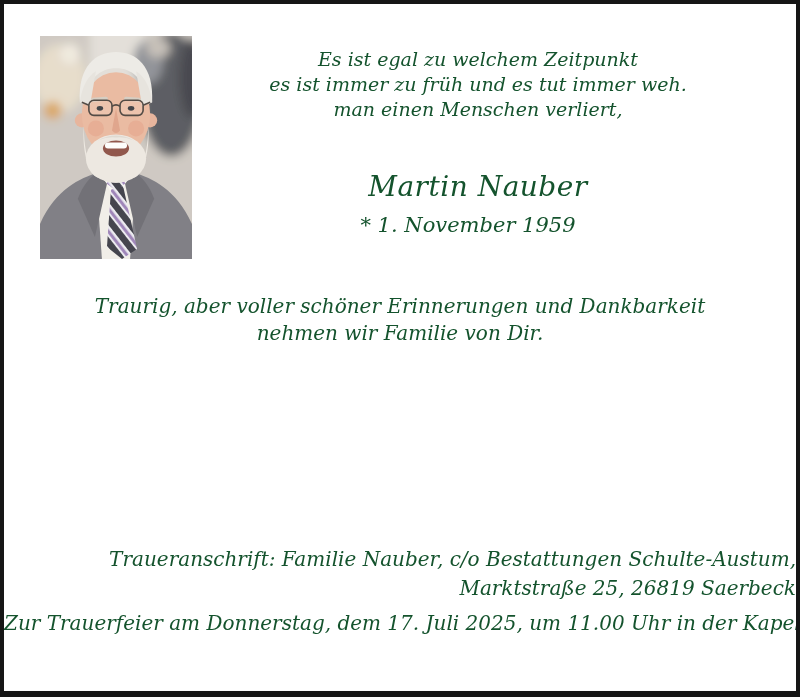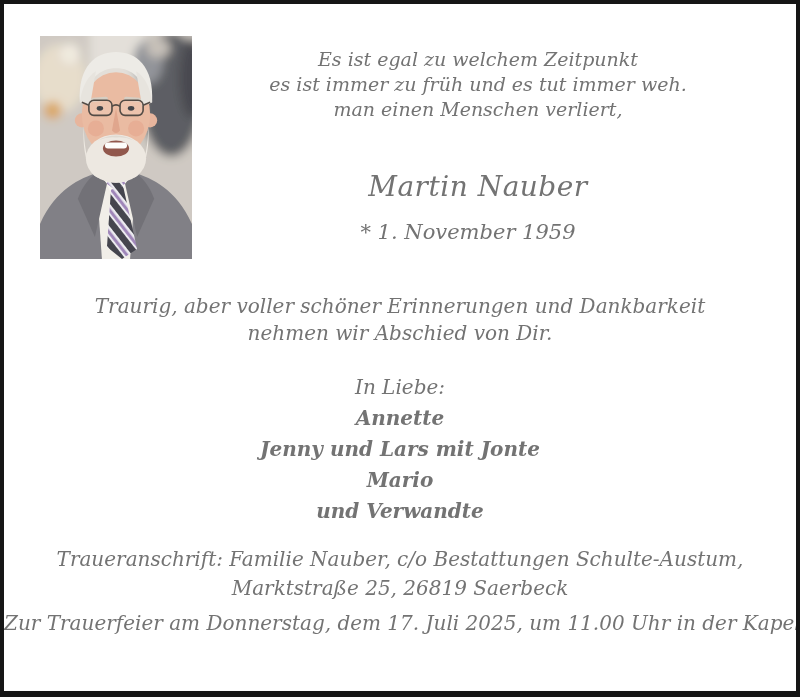--- a/index.html
+++ b/index.html
@@ -9,21 +9,21 @@
     position: relative;
     width: 800px;
     height: 697px;
     margin: 0 auto;
     background: #ffffff;
     border: 4px solid #161616;
     border-bottom-width: 6px;
     overflow: hidden;
     font-family: "DejaVu Serif", "Liberation Serif", serif;
     font-style: italic;
-    color: #737373;
+    color: #14532d;
   }
 
   .line { white-space: nowrap; }
 
   
   .photo {
     position: absolute;
     left: 36px; top: 32px;
     width: 152px; height: 223px;
     overflow: hidden;
@@ -44,40 +44,40 @@
     font-size: 19px;
     line-height: 25px;
   }
   .deceased-name {
     margin-top: 44px;
     font-size: 28px;
     line-height: 42px;
     letter-spacing: 0.5px;
   }
   .dates {
-    margin-top: 12px;
+    margin-top: 5px;
     font-size: 21px;
     line-height: 24px;
     display: flex;
     align-items: baseline;
   }
   .dates .spacer { display: inline-block; width: 20px; }
 
   
   .block {
     position: absolute;
     left: 0; right: 0;
     text-align: center;
   }
   .farewell   { top: 289px; font-size: 20px; line-height: 27px; }
   .mourners   { top: 372px; font-size: 20px; }
   .mourners .intro { line-height: 22px; margin-bottom: 9px; }
   .mourners .names { display: flex; flex-direction: column; gap: 9px; }
   .mourners .names .line { font-weight: bold; line-height: 22px; }
-  .address    { top: 541px; font-size: 20px; line-height: 29px; }
+  .address    { top: 541px; font-size: 20px; line-height: 29px; text-align: right; }
   .service    { top: 606px; font-size: 20px; line-height: 27px; }
 </style>
 </head>
 <body>
 
 <div class="card">
 
   <div class="photo" title="Elderly man with white hair and full white beard, thin glasses, grey suit, white shirt and purple-striped tie">
     <svg viewBox="0 0 152 222" preserveAspectRatio="xMidYMid slice">
       <defs>
@@ -174,32 +174,23 @@
     <div class="deceased-name line">Martin Nauber</div>
 
     <div class="dates">
       <span class="line">* 1. November 1959</span>
       <span class="spacer"></span>
     </div>
   </div>
 
   <div class="block farewell">
     <div class="line">Traurig, aber voller schöner Erinnerungen und Dankbarkeit</div>
-    <div class="line">nehmen wir Abschied von Dir.</div>
+    <div class="line">nehmen wir Familie von Dir.</div>
   </div>
 
-  <div class="block mourners">
-    <div class="intro line">In Liebe:</div>
-    <div class="names">
-      <div class="line">Annette</div>
-      <div class="line">Jenny und Lars mit Jonte</div>
-      <div class="line">Mario</div>
-      <div class="line">und Verwandte</div>
-    </div>
-  </div>
 
   <div class="block address">
     <div class="line">Traueranschrift: Familie Nauber, c/o Bestattungen Schulte-Austum,</div>
     <div class="line">Marktstraße 25, 26819 Saerbeck</div>
   </div>
 
   <div class="block service">
     <div class="line">Zur Trauerfeier am Donnerstag, dem 17. Juli 2025, um 11.00 Uhr in der Kapelle</div>
   </div>
 

